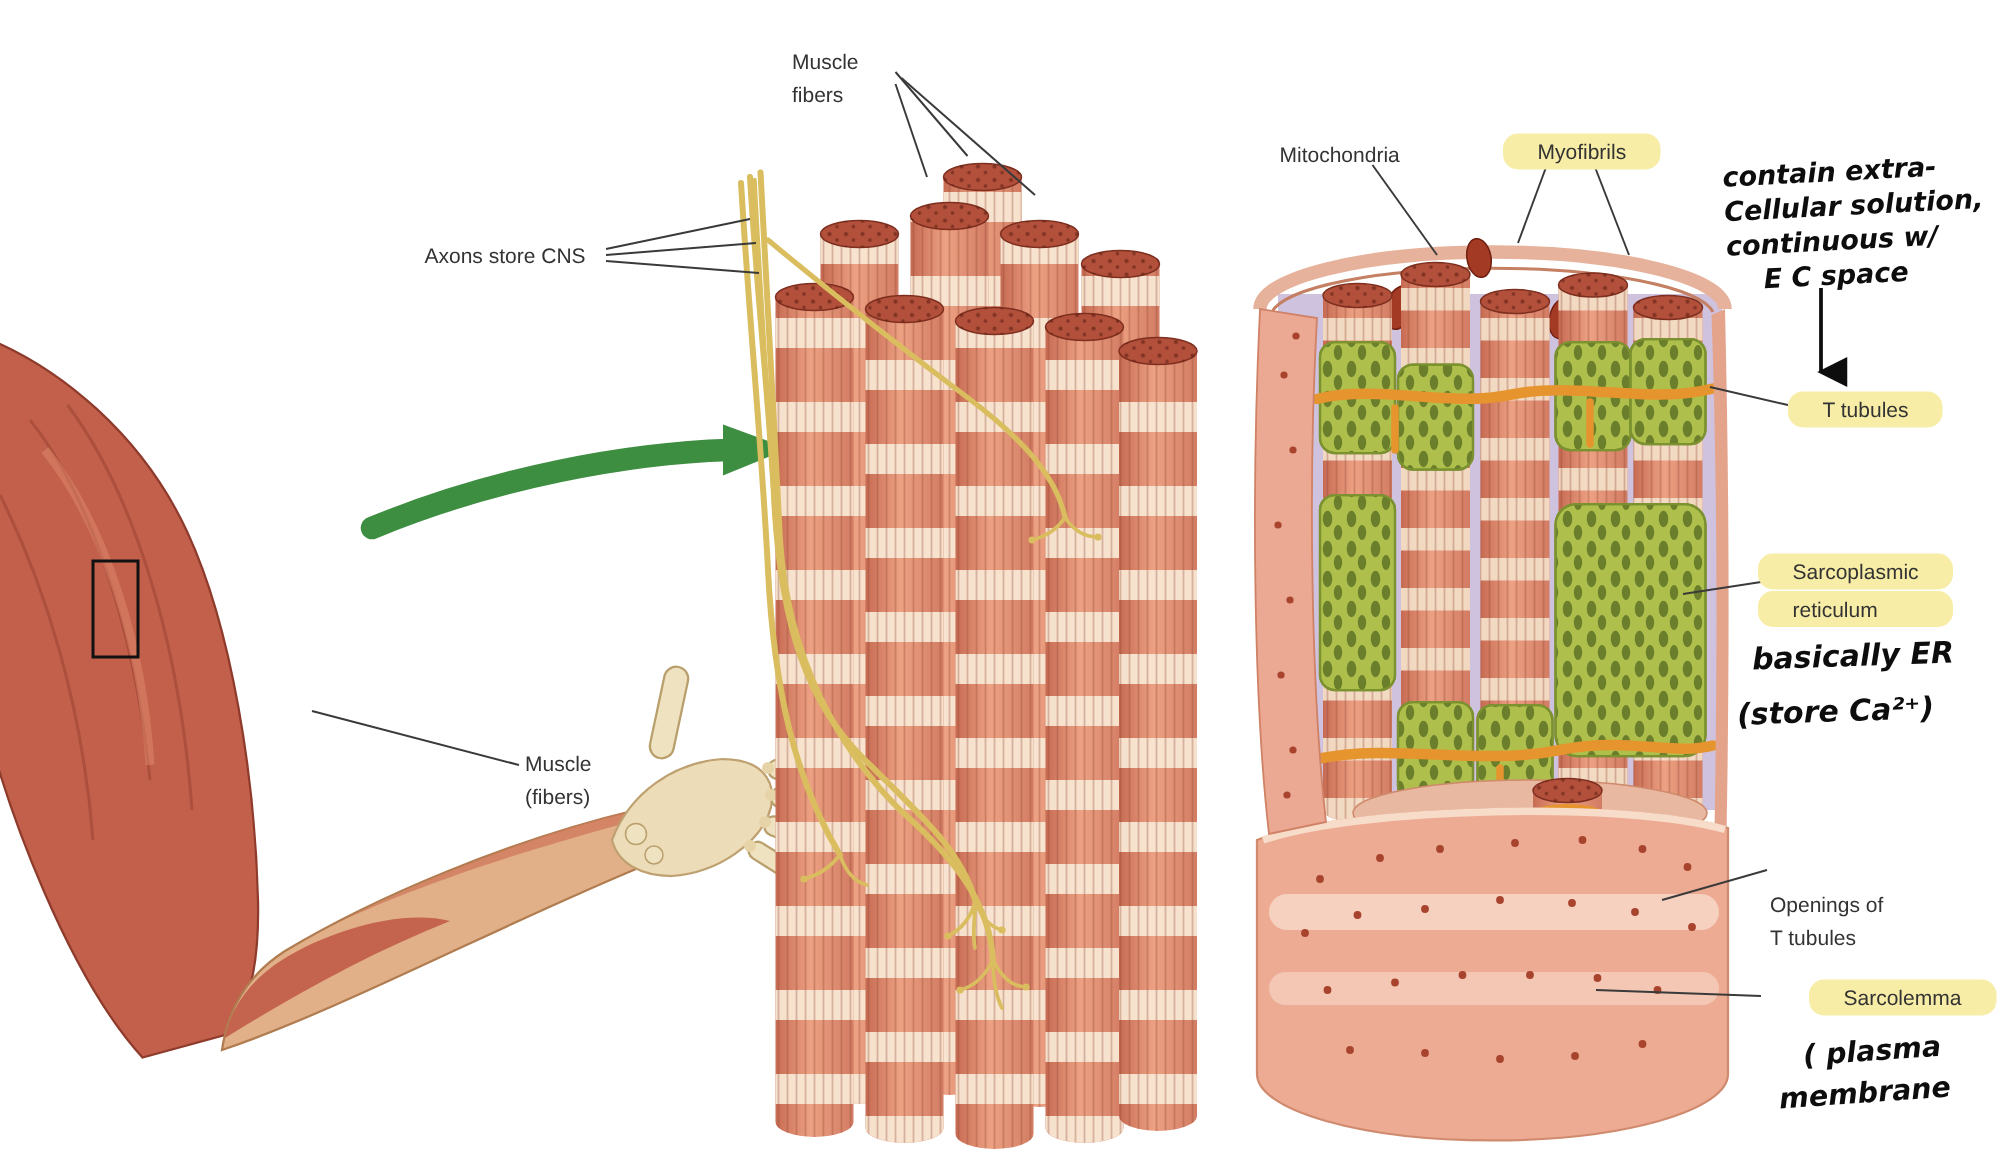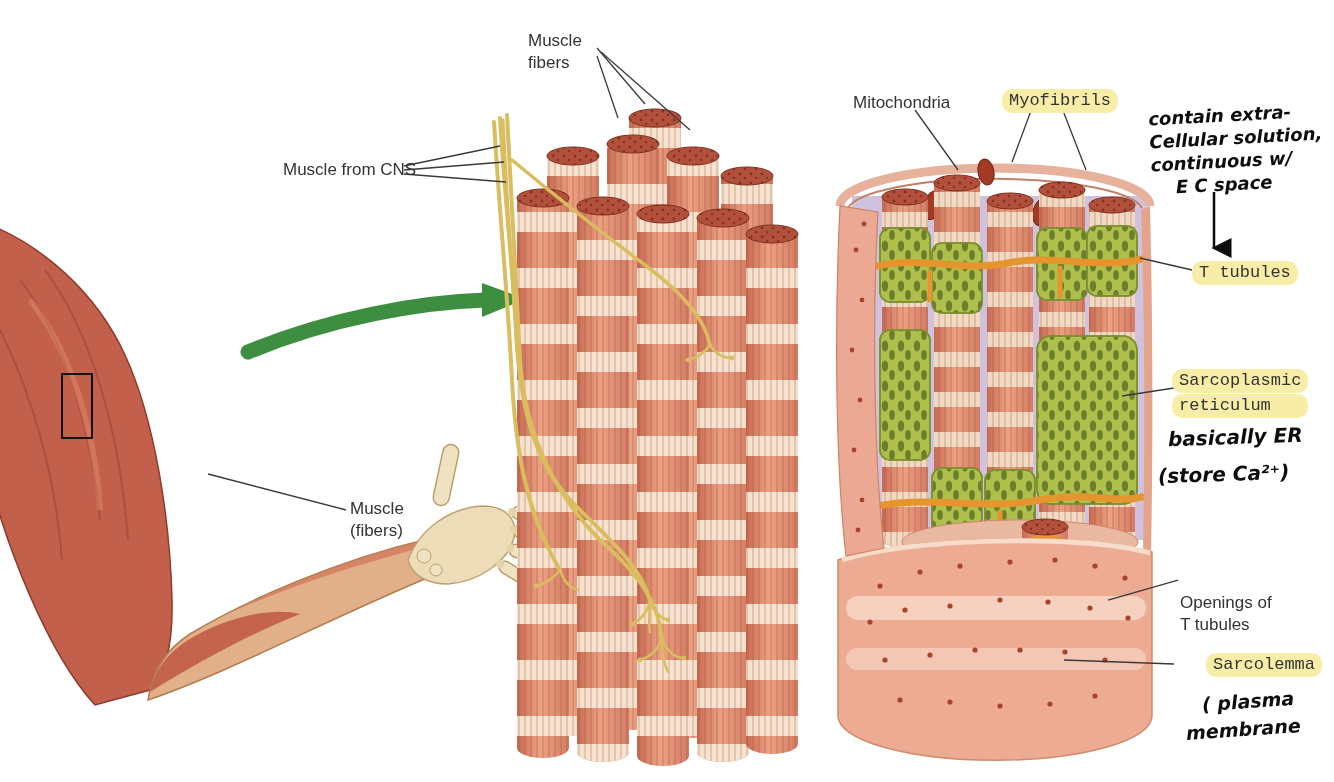--- a/index.html
+++ b/index.html
@@ -3,26 +3,26 @@
 <meta charset="utf-8">
 <style>
   html,body{margin:0;padding:0;}
   body{
     width:1334px;height:782px;position:relative;background:#ffffff;
     font-family:"Liberation Sans",sans-serif;overflow:hidden;
   }
   #art{position:absolute;left:0;top:0;width:1334px;height:782px;z-index:1;}
   .label{
     position:absolute;z-index:3;color:var(--label_text,#333);
-    font-size:17px;line-height:22px;white-space:nowrap;
+    font-size:14px;line-height:22px;white-space:nowrap;
   }
   .label .line{display:block;}
   .hl{
     background:var(--highlight,#f8eda6);
-    padding:1px 7px;border-radius:10px;display:inline-block;margin:1px 0;font-family:Liberation Mono, monospace;
+    padding:1px 23px;border-radius:10px;display:inline-block;margin:1px 0;
   }
   .hw{
     position:absolute;z-index:3;color:var(--handwriting,#0d0d0d);
     font-family:"DejaVu Sans",sans-serif;font-style:italic;font-weight:bold;
     white-space:nowrap;line-height:23px;
   }
   .hw .line{display:block;}
   .hw .indent{padding-left:24px;}
 </style>
 </head>
@@ -347,21 +347,21 @@
 
   <path d="M1214,192 L1214,248" stroke="#0d0d0d" stroke-width="2.5" fill="none" marker-end="url(#arrowhead)"></path>
 </svg>
 
 <div class="label" style="left:528px;top:30px">
   <span class="line">Muscle</span>
   <span class="line">fibers</span>
 </div>
 
 <div class="label" style="left:283px;top:159px">
-  <span>Muscle from CNS</span>
+  <span>Axons store CNS</span>
 </div>
 
 <div class="label" style="left:350px;top:498px">
   <span class="line">Muscle</span>
   <span class="line">(fibers)</span>
 </div>
 
 <div class="label" style="left:853px;top:92px">
   <span>Mitochondria</span>
 </div>

